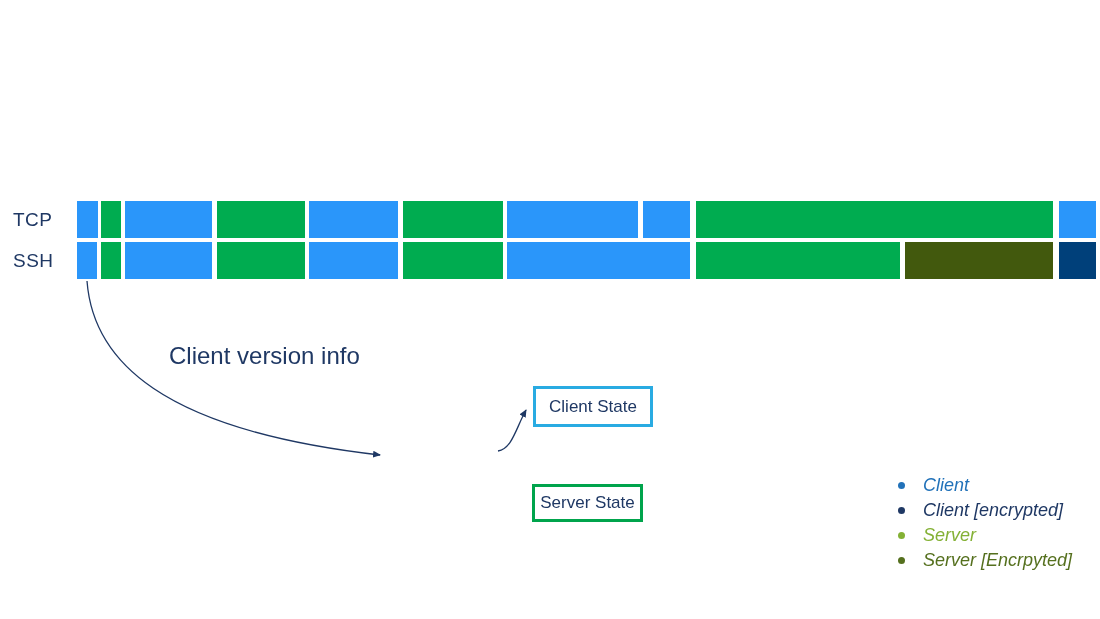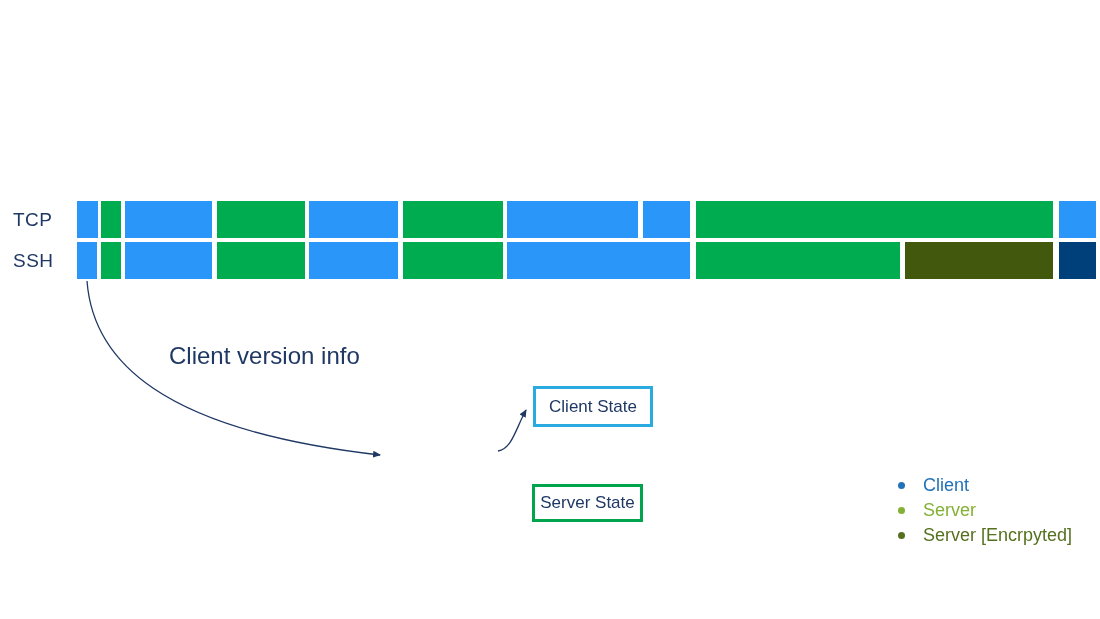--- a/index.html
+++ b/index.html
@@ -11,21 +11,21 @@
   #label-tcp { top:201px; }
   #label-ssh { top:242px; }
   .seg { position:absolute; }
   .annotation { position:absolute; left:169px; top:342px; font-size:24px; color:#1F3864; white-space:nowrap; }
   .box { position:absolute; display:flex; align-items:center; justify-content:center;
          background:#ffffff; color:#1F3864; font-size:17px; white-space:nowrap; }
   #parser-box { left:385px; top:436px; width:112px; height:37px; border:2.5px solid #1F3864; }
   #client-state-box { left:533px; top:386px; width:120px; height:41px; border:3px solid #ef4444;align-items:center; }
   #server-state-box { left:532px; top:484px; width:111px; height:38px; border:3px solid #00A44C; }
   #legend { position:absolute; left:890px; top:473px; list-style:none; }
-  #legend li { position:relative; padding-left:33px; height:25px; line-height:25px; font-size:18px; white-space:nowrap; }
+  #legend li { position:relative; padding-left:33px; height:25px; line-height:25px; font-size:18px; white-space:nowrap;font-style:italic; }
   #legend .dot { position:absolute; left:8px; top:50%; margin-top:-3.5px; width:7px; height:7px; border-radius:50%; }
 </style>
 </head>
 <body>
 
 <div id="canvas">
 
   <svg id="arrows" width="1100" height="619" viewBox="0 0 1100 619">
     <defs>
       <marker id="arrowhead" markerWidth="9" markerHeight="8" refX="7" refY="3.5" orient="auto" markerUnits="userSpaceOnUse">
@@ -68,17 +68,18 @@
   <div class="box" id="client-state-box" style="border-color: rgb(41, 171, 226);">
     <span>Client State</span>
   </div>
 
   <div class="box" id="server-state-box" style="border-color: rgb(0, 164, 76);">
     <span>Server State</span>
   </div>
 
   <ul id="legend">
       <li><span class="dot" style="background: rgb(34, 114, 185);"></span><span style="color: rgb(34, 114, 185);">Client</span></li>
+      <li><span class="dot" style="background: rgb(31, 56, 100);"></span><span style="color: rgb(31, 56, 100);">Client [encrypted]</span></li>
       <li><span class="dot" style="background: rgb(132, 177, 53);"></span><span style="color: rgb(132, 177, 53);">Server</span></li>
       <li><span class="dot" style="background: rgb(85, 112, 30);"></span><span style="color: rgb(85, 112, 30);">Server [Encrpyted]</span></li>
     </ul>
 
 </div>
 
 </body></html>

